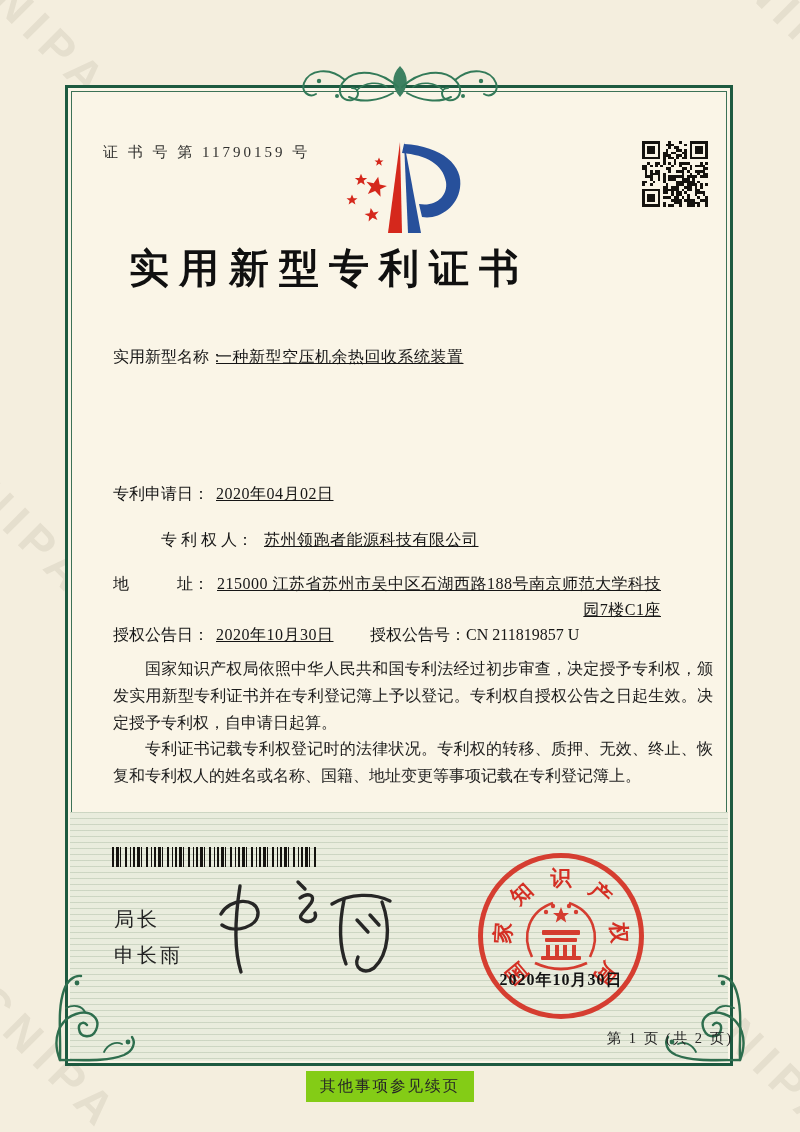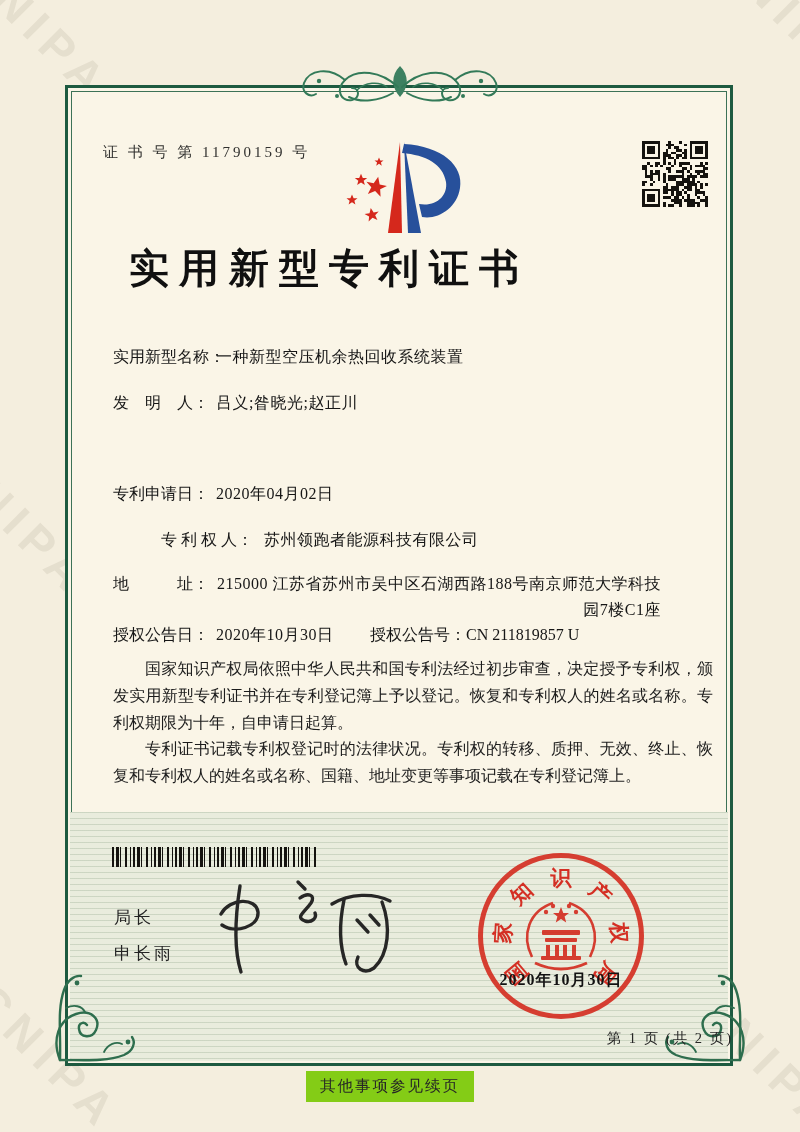--- a/index.html
+++ b/index.html
@@ -43,41 +43,41 @@
   }
   .logo{position:absolute; left:338px; top:136px;}
   .qr{position:absolute; left:642px; top:141px; width:66px; height:66px;}
   .title{
     position:absolute; left:65px; top:241px; width:528px;
     text-align:center; font-size:40px; font-weight:bold;
     letter-spacing:10px; color:#101010; white-space:nowrap;
   }
   .field-row{position:absolute; left:113px; width:610px; font-size:16px; line-height:26px; color:#161616;}
   .field-label{display:inline-block; width:103px; vertical-align:top; font-weight:500; white-space:nowrap;}
-  .field-value{display:inline-block; vertical-align:top; max-width:460px; letter-spacing:0.5px;}
+  .field-value{display:inline-block; vertical-align:top; max-width:460px; letter-spacing:0.5px;text-decoration:underline;}
   .addr-value{width:445px;text-align:right;}
   .pair2{position:absolute; left:257px; top:0; white-space:nowrap;}
   .body-text{
     position:absolute; left:113px; top:656px; width:600px;
     font-size:16px; line-height:26.8px; text-align:justify; color:#1c1c1c;
   }
   .body-text p{margin:0; text-indent:2em;}
   .barcode{
     position:absolute; left:112px; top:847px; width:207px; height:20px;
     background:repeating-linear-gradient(90deg,
       #15130f 0 2px, transparent 2px 4px,
       #15130f 4px 7px, transparent 7px 8px,
       #15130f 8px 9px, transparent 9px 13px,
       #15130f 13px 15px, transparent 15px 18px,
       #15130f 18px 19px, transparent 19px 21px);
   }
   .director-title,.director-name{
     position:absolute; left:114px;
     font-family:"Liberation Sans","DejaVu Sans",sans-serif;
-    font-size:17px; letter-spacing:3px; color:#242424;
+    font-size:20px; letter-spacing:3px; color:#242424;
   }
   .director-title{top:906px;}
   .director-name{top:942px;}
   .signature{position:absolute; left:210px; top:872px;}
   
   .seal{position:absolute; left:478px; top:853px; width:166px; height:166px;}
   .seal-ring{
     position:absolute; inset:0; border-radius:50%;
     border:5px solid rgba(211,37,25,0.88);
   }
@@ -508,41 +508,38 @@
             <rect x="21" y="24" width="1" height="1"></rect>
             <rect x="24" y="24" width="1" height="1"></rect>
           </g>
         </svg></div>
 
     <div class="title">实用新型专利证书</div>
 
     <div class="field-row" style="top:344px;">
       <span class="field-label">实用新型名称：</span><span class="field-value">一种新型空压机余热回收系统装置</span>
     </div>
-    <div class="field-row" style="top:390px;">
-      <span class="field-label">发　明　人：</span><span class="field-value">吕义;昝晓光;赵正川</span>
-    </div>
     <div class="field-row" style="top:481px;">
       <span class="field-label">专利申请日：</span><span class="field-value">2020年04月02日</span>
     </div>
     <div class="field-row" style="top:527px;margin-left:48px;">
       <span class="field-label">专 利 权 人：</span><span class="field-value">苏州领跑者能源科技有限公司</span>
     </div>
     <div class="field-row" style="top:571px;">
       <span class="field-label">地　　　址：</span><span class="field-value addr-value">215000 江苏省苏州市吴中区石湖西路188号南京师范大学科技园7楼C1座</span>
     </div>
     <div class="field-row" style="top:622px;">
       <span class="field-label">授权公告日：</span><span class="field-value">2020年10月30日</span>
       <span class="pair2">
         <span>授权公告号：</span><span>CN 211819857 U</span>
       </span>
     </div>
 
     <div class="body-text">
-      <p>国家知识产权局依照中华人民共和国专利法经过初步审查，决定授予专利权，颁发实用新型专利证书并在专利登记簿上予以登记。恢复和专利权人的姓名或名称。专利权期限为十年，自申请日起算。</p>
+      <p>国家知识产权局依照中华人民共和国专利法经过初步审查，决定授予专利权，颁发实用新型专利证书并在专利登记簿上予以登记。专利权自授权公告之日起生效。决定授予专利权，自申请日起算。</p>
       <p>专利证书记载专利权登记时的法律状况。专利权的转移、质押、无效、终止、恢复和专利权人的姓名或名称、国籍、地址变更等事项记载在专利登记簿上。</p>
     </div>
 
     <div class="barcode"></div>
 
     <div class="director-title">局长</div>
     <div class="director-name">申长雨</div>
     <svg class="signature" width="210" height="115" viewBox="0 0 210 115">
       <g stroke="#171717" stroke-width="3.4" fill="none" stroke-linecap="round" opacity="0.92">
         <path d="M30,14 C25,46 24,78 31,100"></path>

